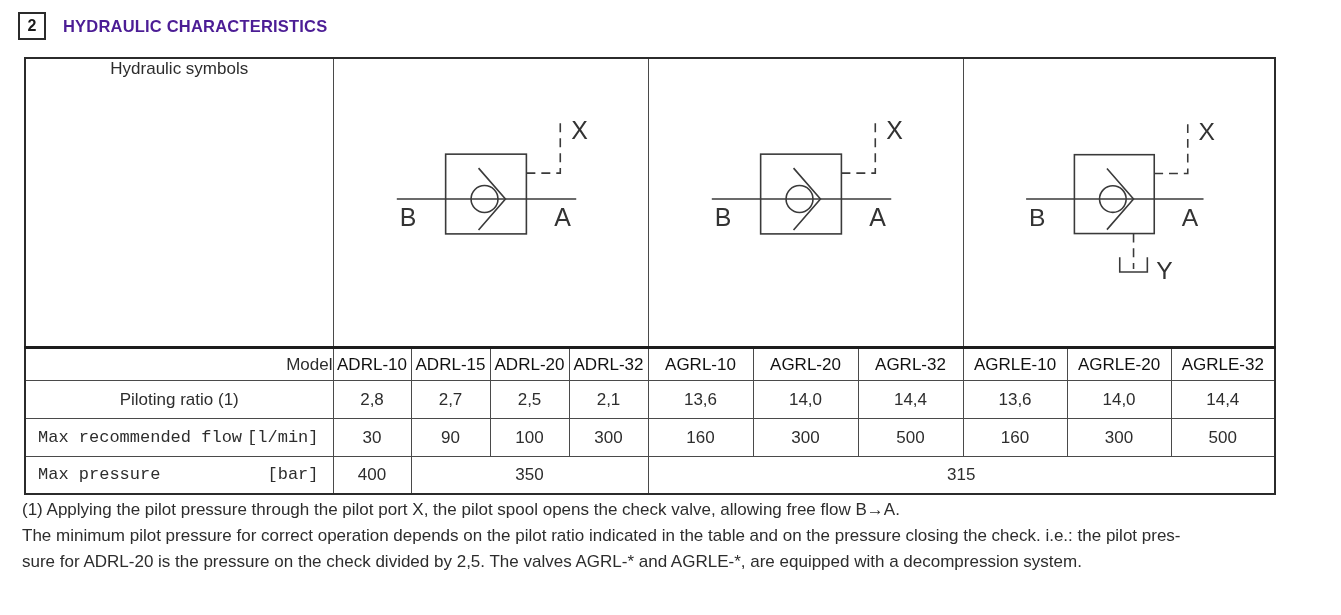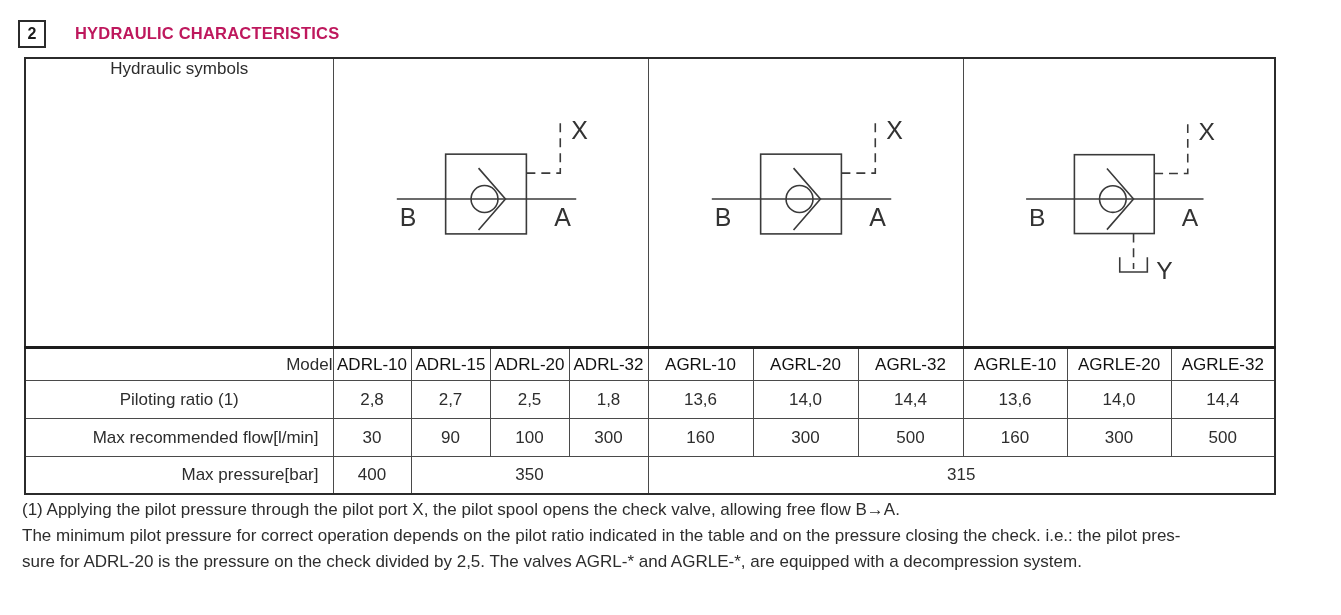--- a/index.html
+++ b/index.html
@@ -6,39 +6,39 @@
   .page{
     position:relative;width:1341px;height:615px;background:#ffffff;
     font-family:"Liberation Sans", sans-serif;color:#2d2d2d;overflow:hidden;
   }
   
   .sec-header{position:absolute;left:18px;top:12px;display:flex;align-items:center;gap:17px;}
   .sec-num{
     width:28px;height:28px;border:2px solid #2b2b2b;display:flex;align-items:center;justify-content:center;
     font-weight:bold;font-size:16px;color:#1a1a1a;box-sizing:border-box;
   }
-  .sec-title{margin:12px;font-size:16.5px;font-weight:bold;color:#be185d;letter-spacing:.2px;}
+  .sec-title{margin:0;font-size:16.5px;font-weight:bold;color:#4c1d95;letter-spacing:.2px;}
   
   table.chars{
     position:absolute;left:24px;top:57px;width:1250px;
     border-collapse:collapse;table-layout:fixed;
     border:2px solid #2b2b2b;
   }
   table.chars td, table.chars th{
     border:1px solid #4a4a4a;font-size:17px;font-weight:normal;color:#2d2d2d;
     text-align:center;vertical-align:middle;padding:0;box-sizing:border-box;
   }
   tr.symbols-row td{height:287px;vertical-align:top;}
   .sym-label{text-align:left;padding:10px 12px;font-size:17px;}
   .sym-cell{line-height:0;}
   .sym-cell svg{display:block;max-width:100%;}
   tr.model-row th{height:33px;font-weight:normal;color:#111;border-top:3px solid #1d1d1d;}
   tr.data-row td{height:38px;}
   tr.pressure-row td{height:37px;margin-top:36px;}
-  .label-flex{display:flex;justify-content:flex-end;align-items:center;padding:0 14px 0 12px;text-align:left;}
+  .label-flex{display:flex;justify-content:space-between;align-items:center;padding:0 14px 0 12px;text-align:left;font-family:Liberation Mono, monospace;}
   .row-label{text-align:left;padding-left:12px;}
   
   .s{stroke:#3a3a3a;stroke-width:1.6;fill:none;}
   .dash{stroke-dasharray:9 6;}
   .port-text{font-family:"Liberation Sans",sans-serif;font-size:25px;fill:#333;}
   
   .footnote{position:absolute;left:22px;top:497px;width:1316px;font-size:17px;line-height:26px;color:#2d2d2d;}
   .footnote div{white-space:nowrap;}
 </style>
 </head>
@@ -127,21 +127,21 @@
       <th>AGRLE-10</th>
       <th>AGRLE-20</th>
       <th>AGRLE-32</th>
     </tr>
 
     <tr class="data-row">
       <td class="row-label">Piloting ratio (1)</td>
       <td>2,8</td>
       <td>2,7</td>
       <td>2,5</td>
-      <td>1,8</td>
+      <td>2,1</td>
       <td>13,6</td>
       <td>14,0</td>
       <td>14,4</td>
       <td>13,6</td>
       <td>14,0</td>
       <td>14,4</td>
     </tr>
 
     <tr class="data-row">
       <td>

